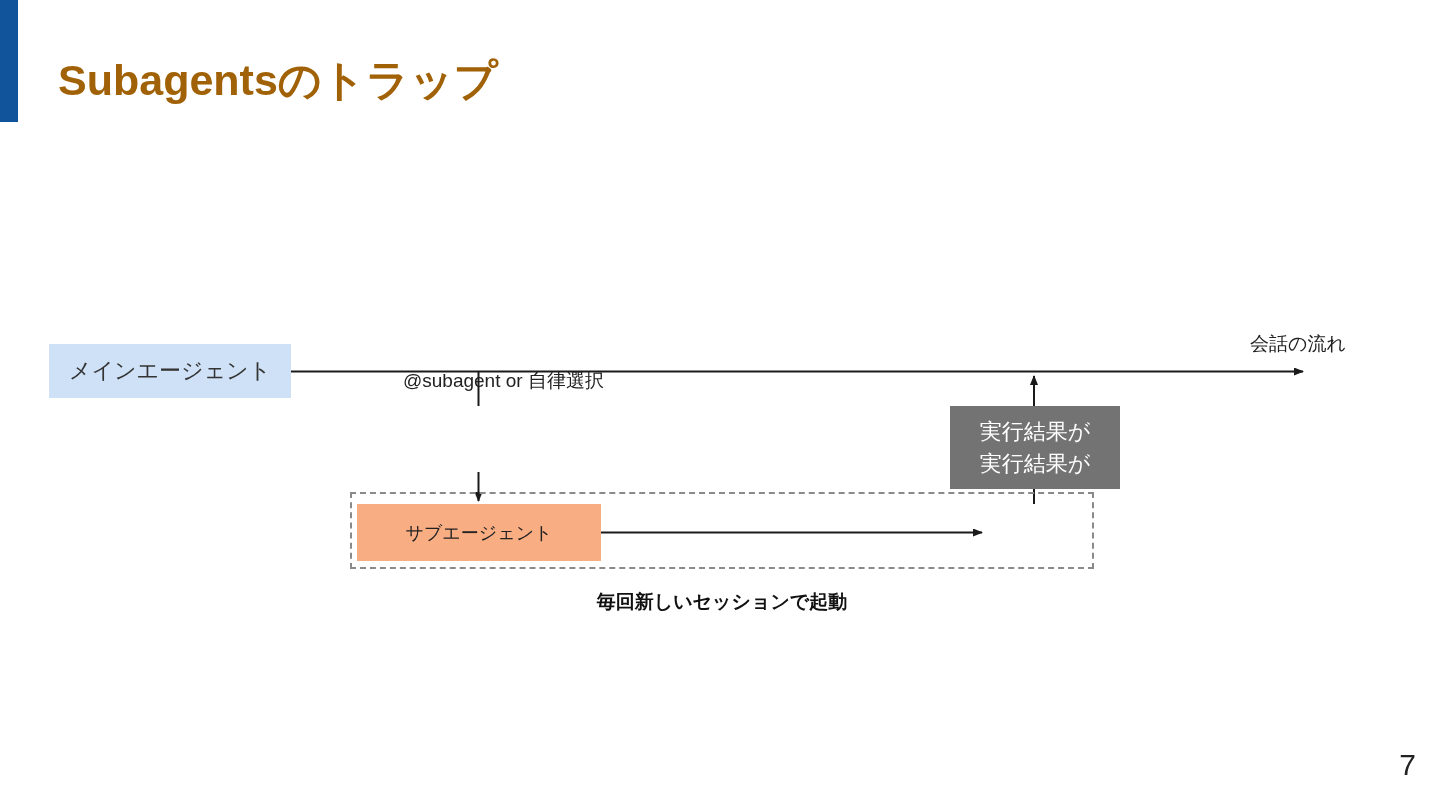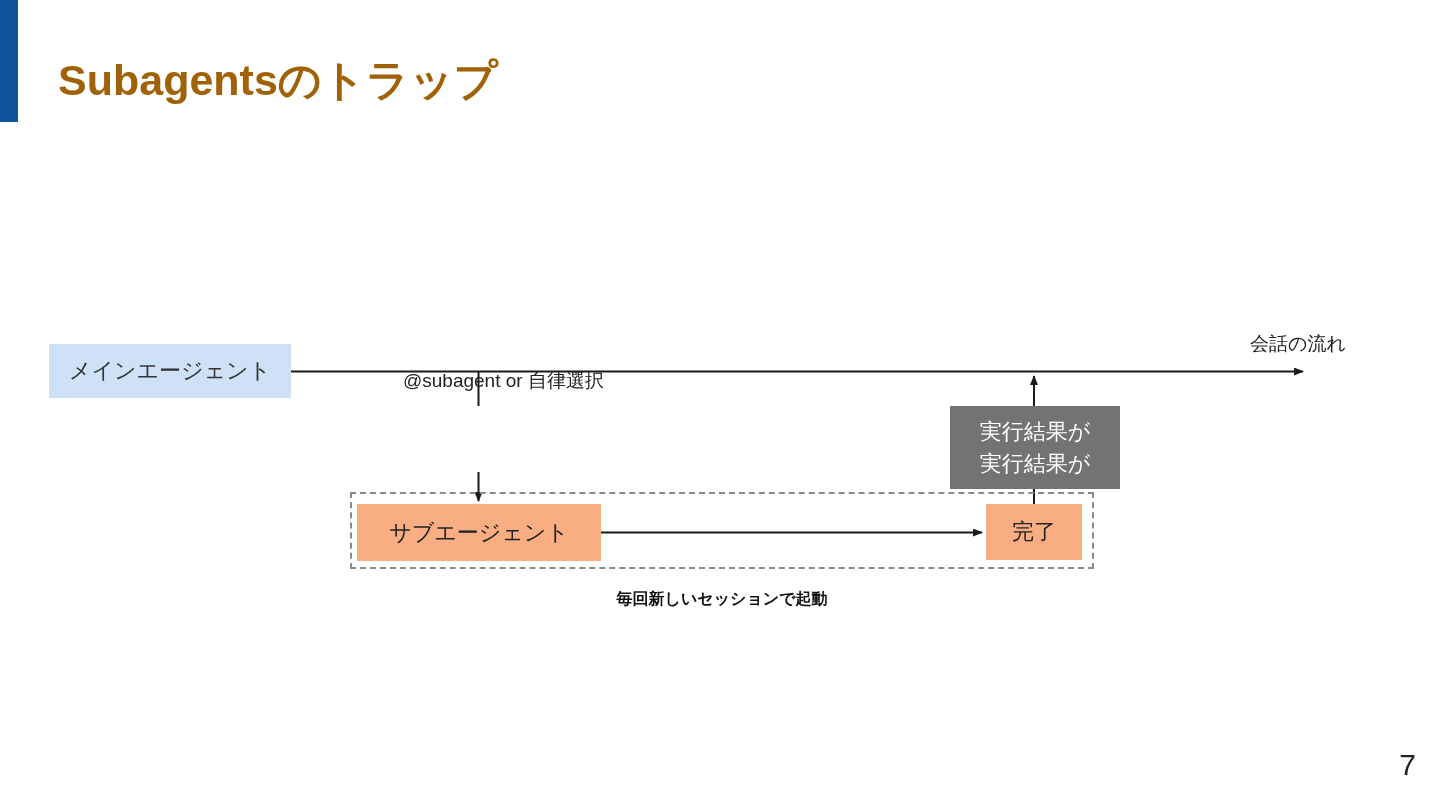--- a/index.html
+++ b/index.html
@@ -39,36 +39,36 @@
     left: 49px; top: 344px; width: 242px; height: 54px;
     background: #CFE1F6; color: #333333; font-size: 22px;
   }
   .gray-box {
     background: #737373; color: #ffffff;
     font-size: 22px; line-height: 1.42;
     flex-direction: column;
   }
   .task-box   { left: 393px; top: 406px; width: 170px; height: 66px; }
   .result-box { left: 950px; top: 406px; width: 170px; height: 83px; }
-  .orange-box { background: #F9AD82; color: #222222; font-size: 22px; }
+  .orange-box { background: #F9AD82; color: #222222; font-size: 18px; }
   .subagent-box { left: 357px; top: 504px; width: 244px; height: 57px; }
   .done-box     { left: 986px; top: 504px; width: 96px;  height: 56px; }
 
   .dashed-frame {
     position: absolute; left: 350px; top: 492px;
     width: 744px; height: 77px;
     border: 2px dashed #8A8A8A;
   }
 
   .label { position: absolute; color: #222222; font-size: 19px; white-space: nowrap; }
   .branch-label { left: 403px; top: 349px; margin-top: 19px; }
   .flow-label   { left: 1202px; top: 331px; margin-left: 48px; }
   .session-caption {
     position: absolute; left: 350px; top: 589px; width: 744px;
-    text-align: center; font-size: 16px; font-weight: 700; color: #111111;
+    text-align: center; font-size: 19px; font-weight: 700; color: #111111;
   }
 
   .page-number {
     position: absolute; right: 24px; top: 748px;
     font-size: 30px; font-weight: 400; color: #222222;
   }
 </style>
 </head>
 <body>
 
@@ -102,23 +102,20 @@
 
   <div class="box gray-box result-box">
     <span>実行結果が</span>
     <span>実行結果が</span>
   </div>
 
   <div class="box orange-box subagent-box">
     <span>サブエージェント</span>
   </div>
 
-  <div class="box orange-box done-box">
-    <span>完了</span>
-  </div>
 
   <div class="label branch-label">@subagent or 自律選択</div>
   <div class="label flow-label">会話の流れ</div>
   <div class="session-caption">毎回新しいセッションで起動</div>
 
   <div class="page-number">7</div>
 
 </div>
 
 </body></html>

